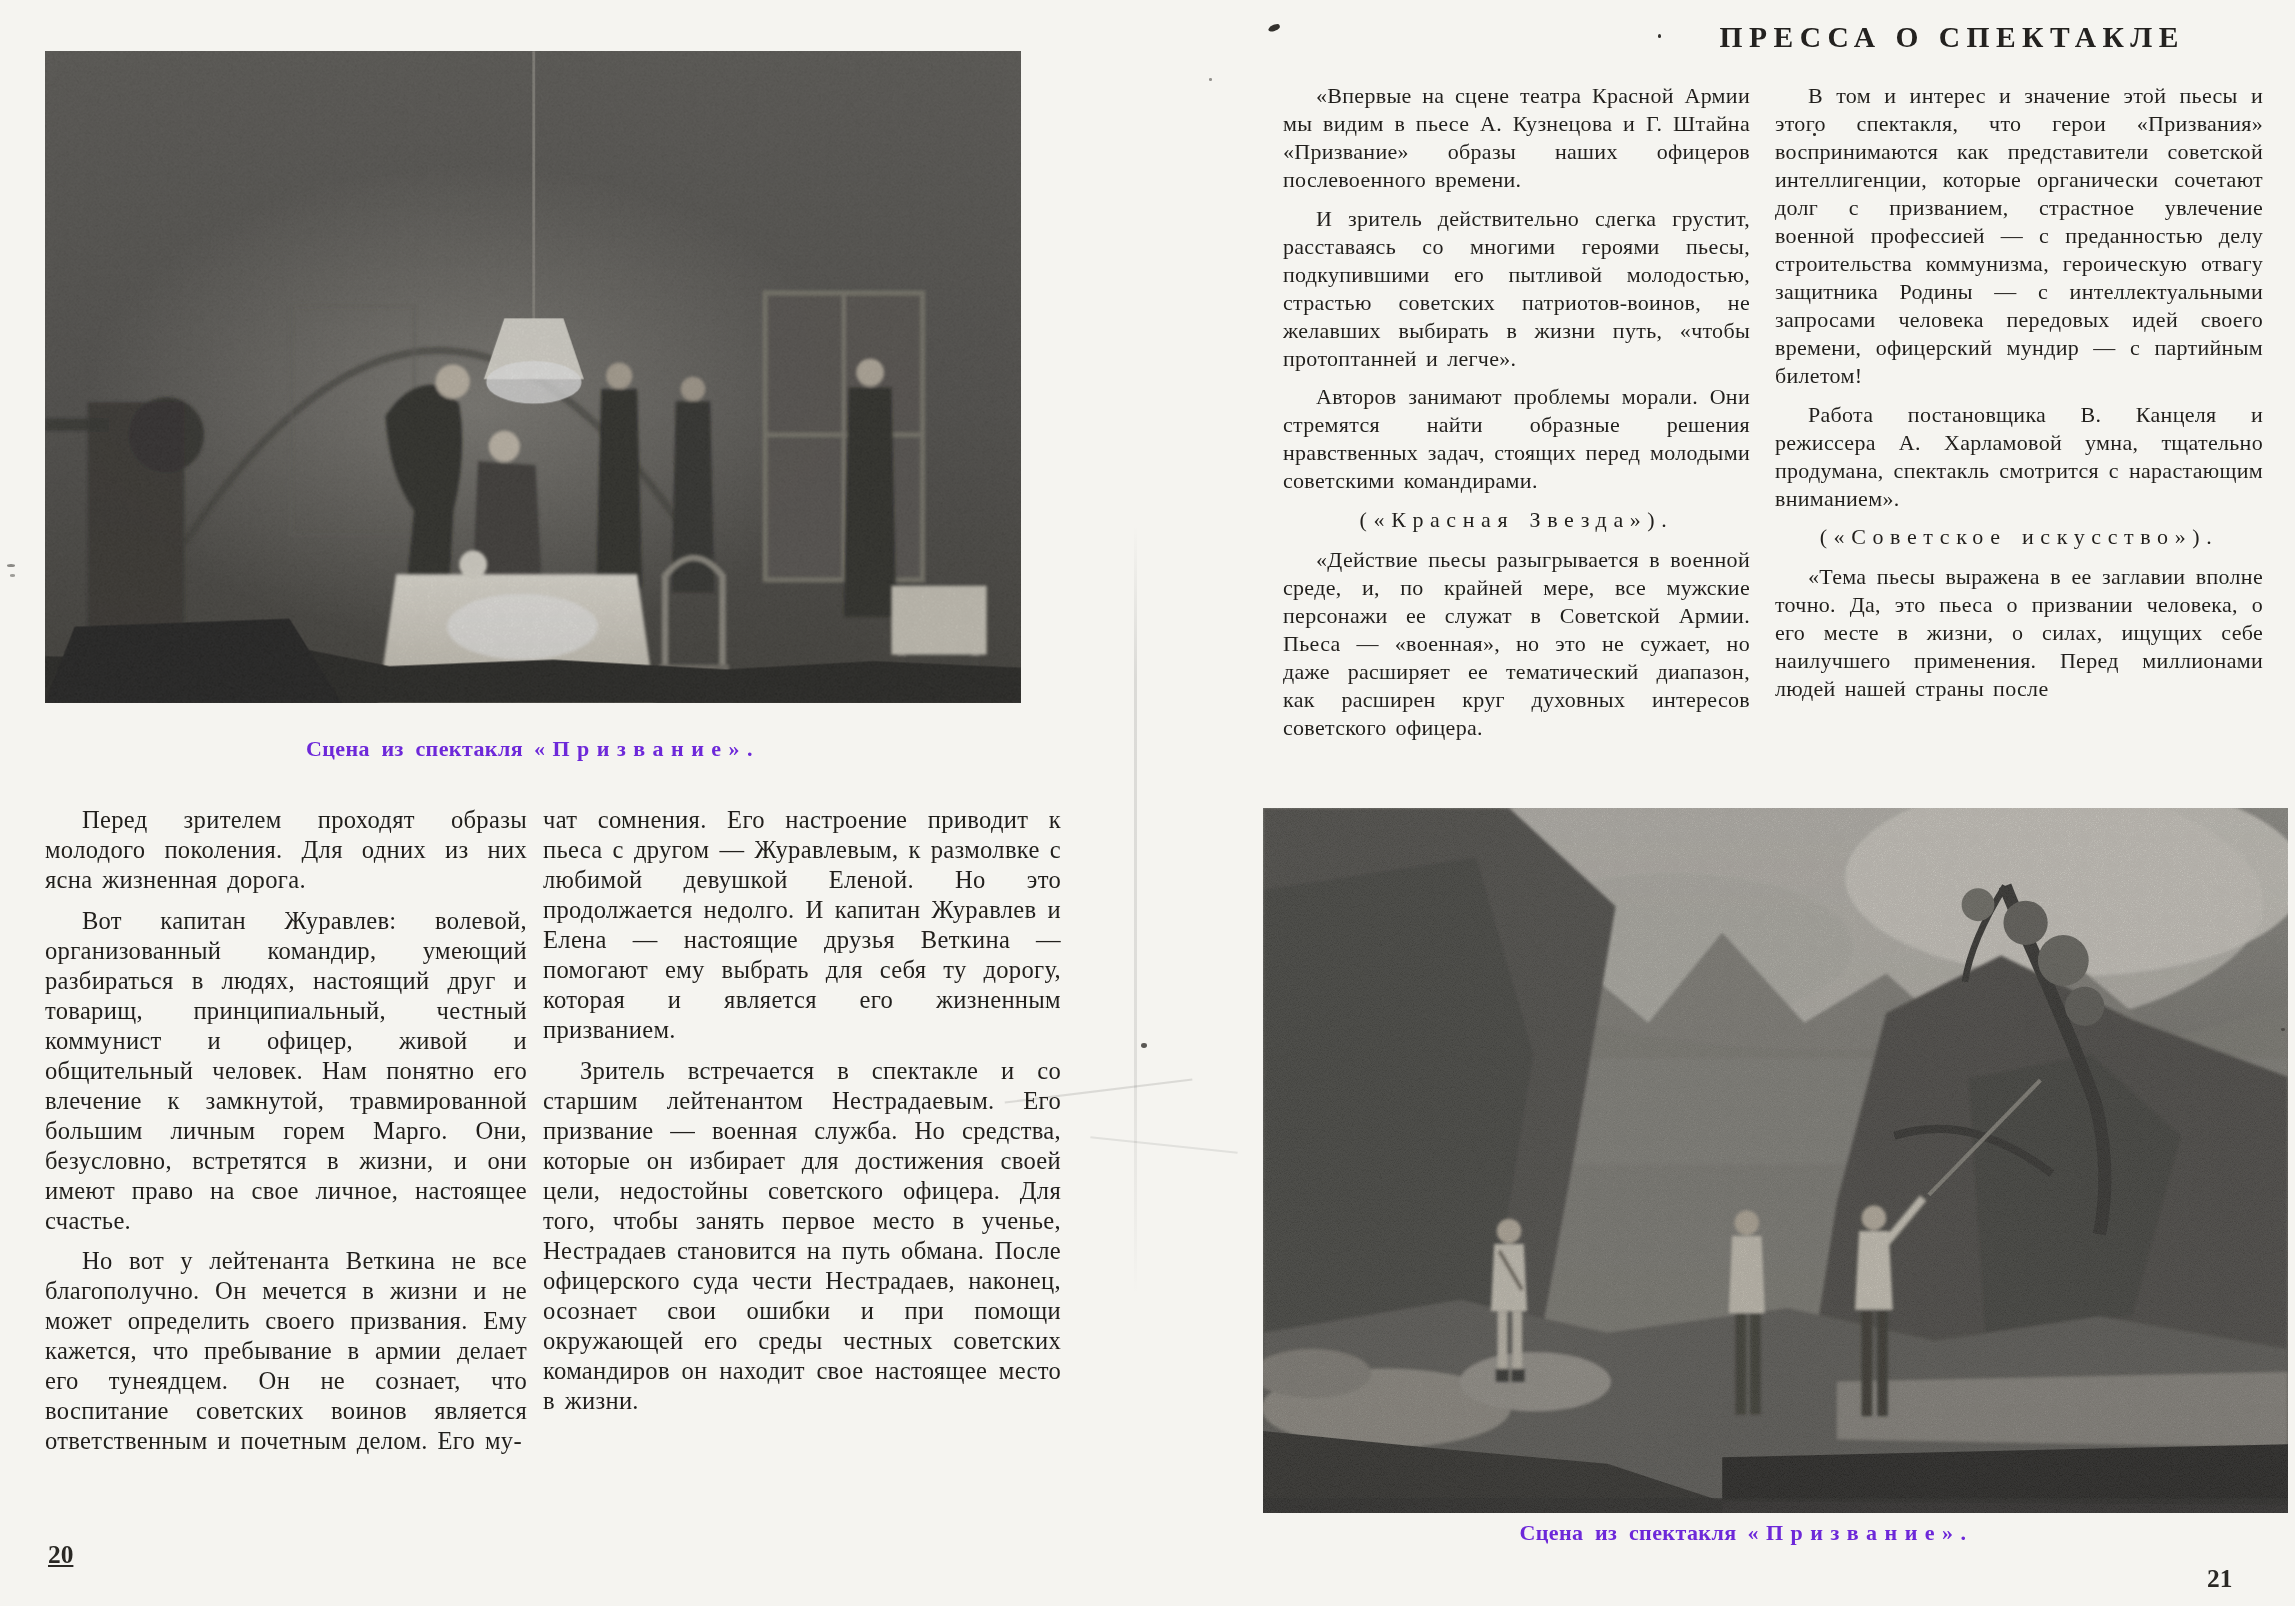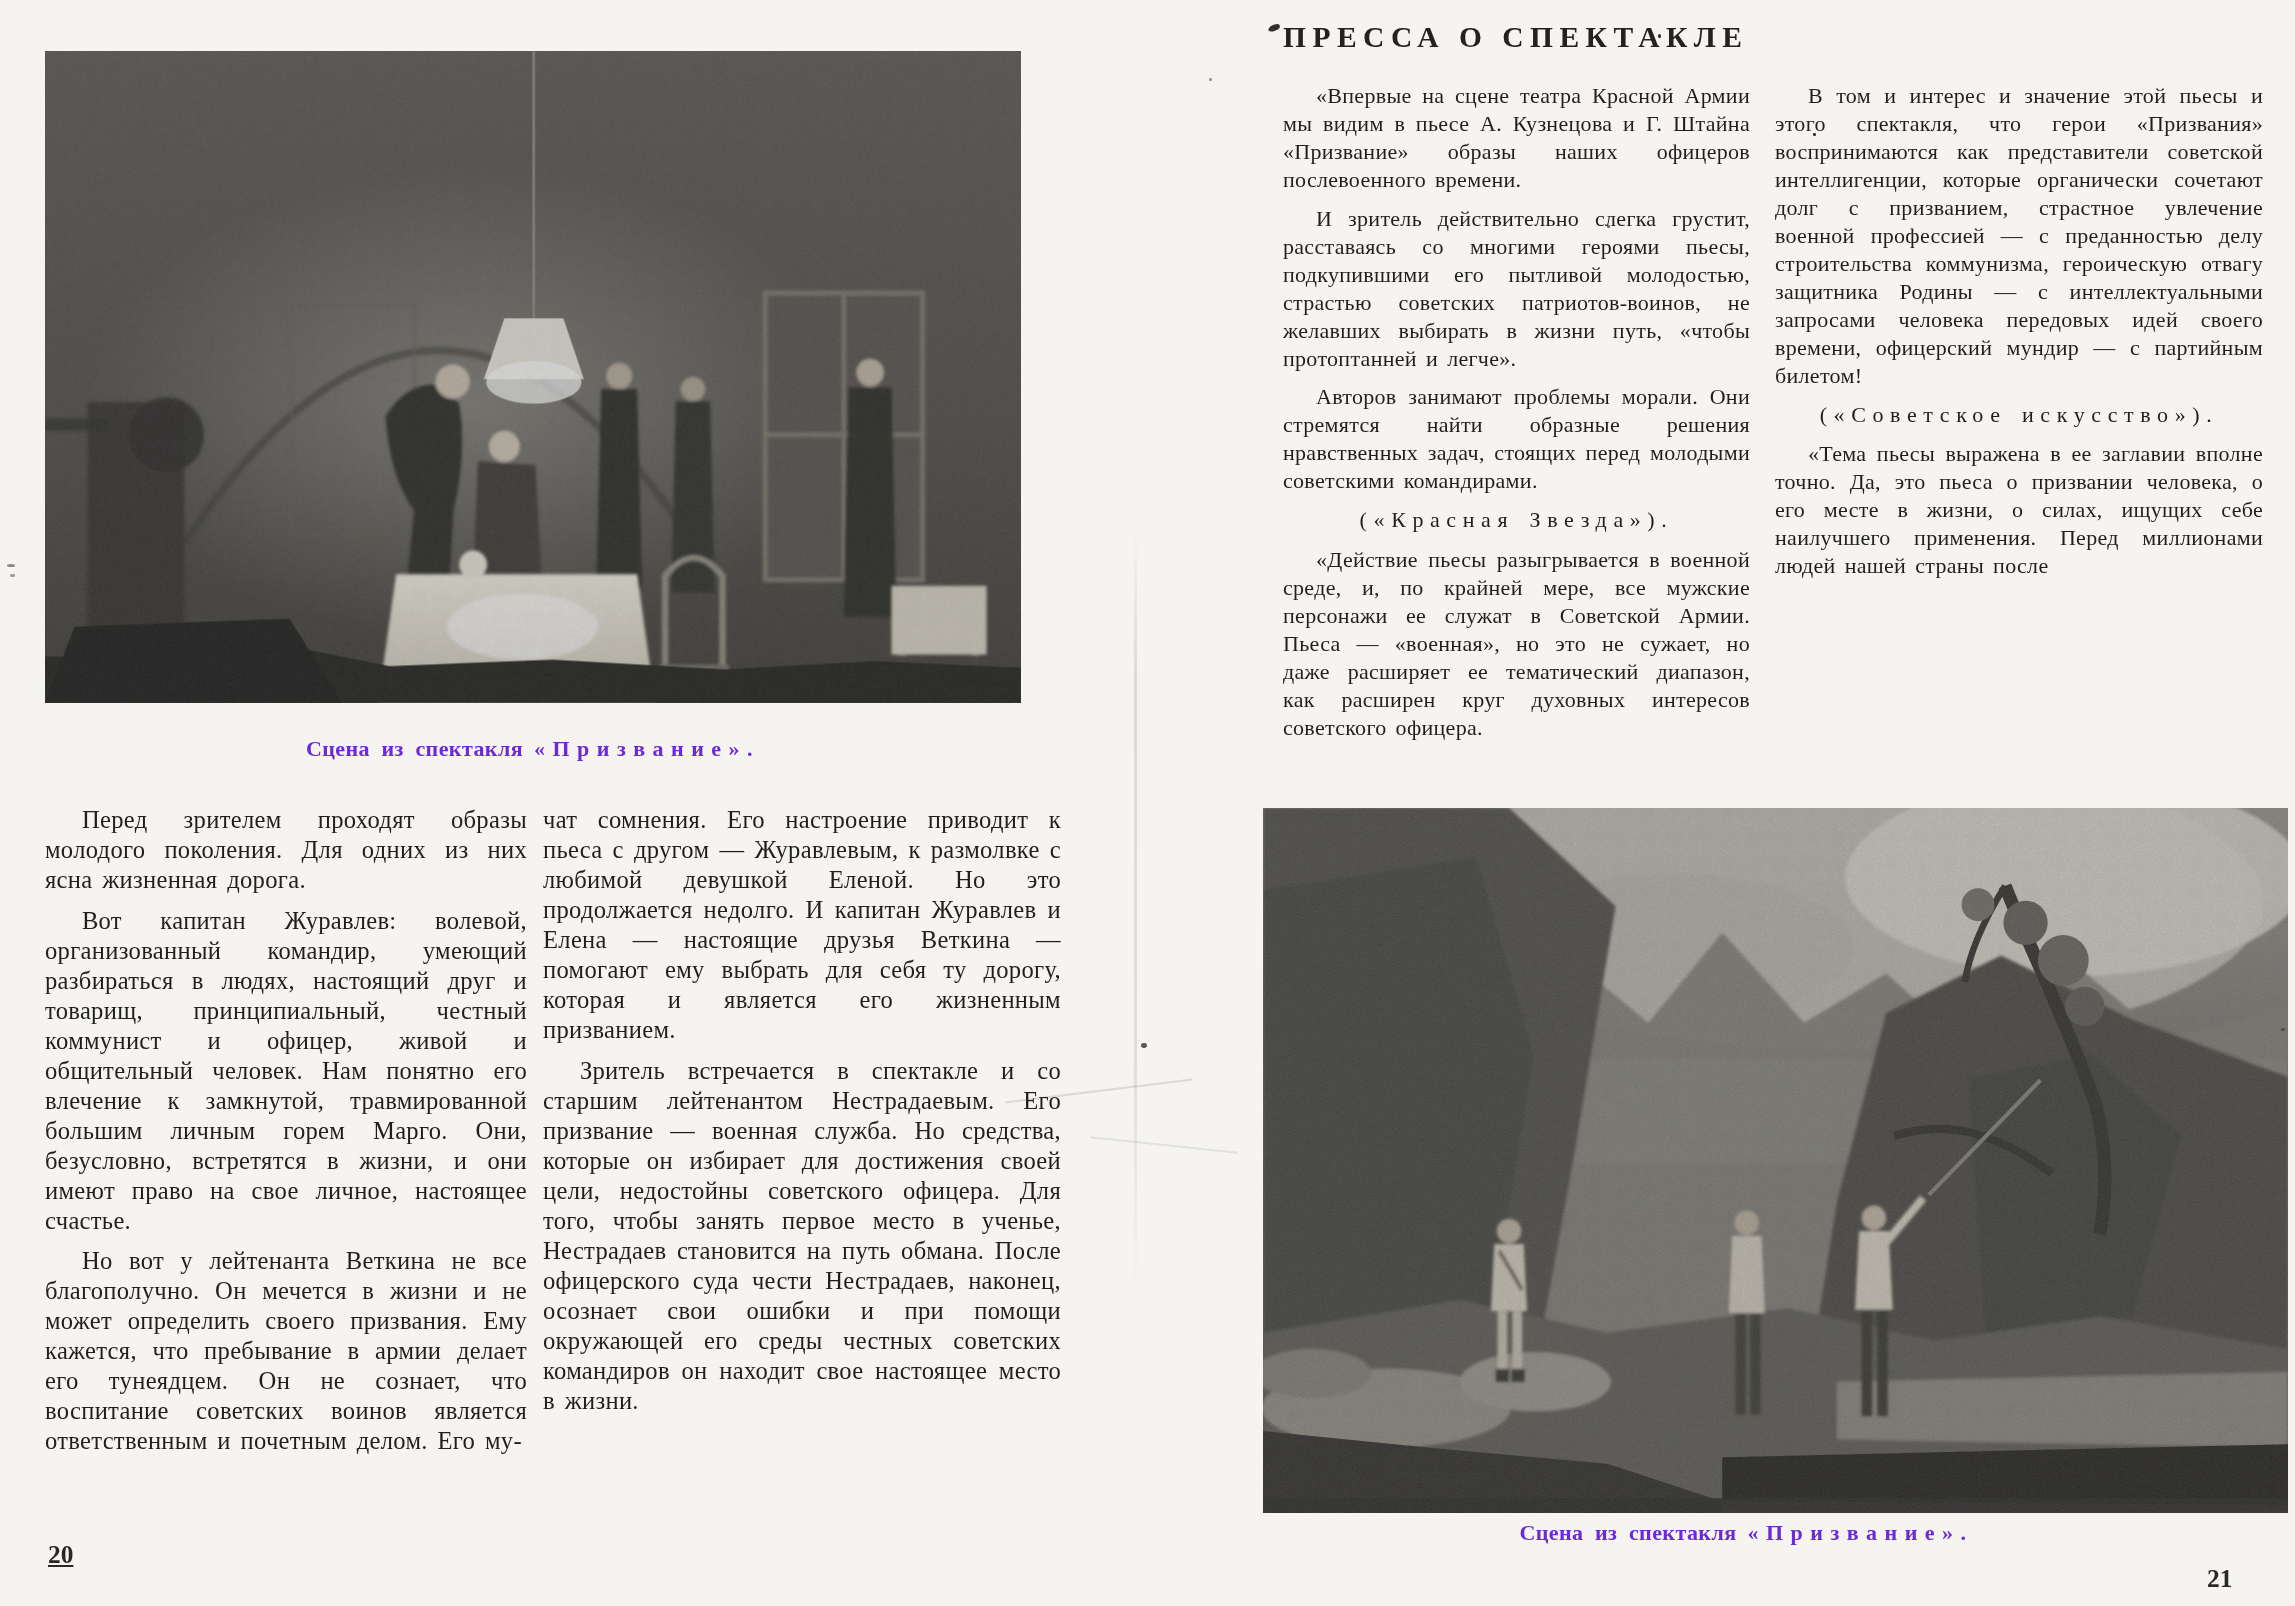--- a/index.html
+++ b/index.html
@@ -33,21 +33,21 @@
   .rp-col{font-size:22px;line-height:28px;word-spacing:3.3px;letter-spacing:0.3px;max-height:712px;overflow:hidden;}
   .rp-col-1{left:1283px;top:82px;width:467px;}
   .rp-col-2{left:1775px;top:82px;width:488px;}
   .citation{
     text-align:center;text-indent:0;letter-spacing:.3em;
     margin:6.6px 0 11.5px 0 !important;white-space:nowrap;
   }
   
   .press-header{
     position:absolute;left:1283px;top:21px;width:902px;
-    text-align:left;font-size:29.5px;font-weight:bold;letter-spacing:.22em;
+    text-align:right;font-size:29.5px;font-weight:bold;letter-spacing:.22em;
     color:#242220;
   }
   
   .pageno{position:absolute;font-size:25.4px;font-weight:bold;color:#2a2824;}
   .pageno-20{left:48px;top:1540px;text-decoration:underline;}
   .pageno-21{left:2207px;top:1522px;margin-top:42px;}
   
   .crease-v{
     position:absolute;left:1134px;top:525px;width:2.5px;height:771px;
     background:linear-gradient(to bottom,rgba(30,30,30,0),rgba(30,30,30,.12) 20%,rgba(30,30,30,.10) 70%,rgba(30,30,30,0));
@@ -180,20 +180,21 @@
   <div class="col rp-col rp-col-1">
     <p class="indent">«Впервые на сцене театра Красной Армии мы видим в пьесе А. Кузнецова и Г. Штайна «Призвание» образы наших офицеров послевоенного времени.</p>
     <p class="indent">И зритель действительно слегка грустит, расставаясь со многими героями пьесы, подкупившими его пытливой молодостью, страстью советских патриотов-воинов, не желавших выбирать в жизни путь, «чтобы протоптанней и легче».</p>
     <p class="indent">Авторов занимают проблемы морали. Они стремятся найти образные решения нравственных задач, стоящих перед молодыми советскими командирами.</p>
     <p class="citation">(«Красная Звезда»).</p>
     <p class="indent">«Действие пьесы разыгрывается в военной среде, и, по крайней мере, все мужские персонажи ее служат в Советской Армии. Пьеса — «военная», но это не сужает, но даже расширяет ее тематический диапазон, как расширен круг духовных интересов советского офицера.</p>
   </div>
 
   <div class="col rp-col rp-col-2">
     <p class="indent">В том и интерес и значение этой пьесы и этого спектакля, что герои «Призвания» воспринимаются как представители советской интеллигенции, которые органически сочетают долг с призванием, страстное увлечение военной профессией — с преданностью делу строительства коммунизма, героическую отвагу защитника Родины — с интеллектуальными запросами человека передовых идей своего времени, офицерский мундир — с партийным билетом!</p>
+    <p class="indent">Работа постановщика В. Канцеля и режиссера А. Харламовой умна, тщательно продумана, спектакль смотрится с нарастающим вниманием».</p>
     <p class="citation">(«Советское искусство»).</p>
     <p class="indent">«Тема пьесы выражена в ее заглавии вполне точно. Да, это пьеса о призвании человека, о его месте в жизни, о силах, ищущих себе наилучшего применения. Перед миллионами людей нашей страны после</p>
   </div>
 
   <div class="photo photo-right">
     <svg viewBox="0 0 1250 860" preserveAspectRatio="none">
       <defs>
         <linearGradient id="bgR" x1="0" y1="0" x2="0" y2="1">
           <stop offset="0" stop-color="#908e87"></stop>
           <stop offset="0.45" stop-color="#6e6c65"></stop>

